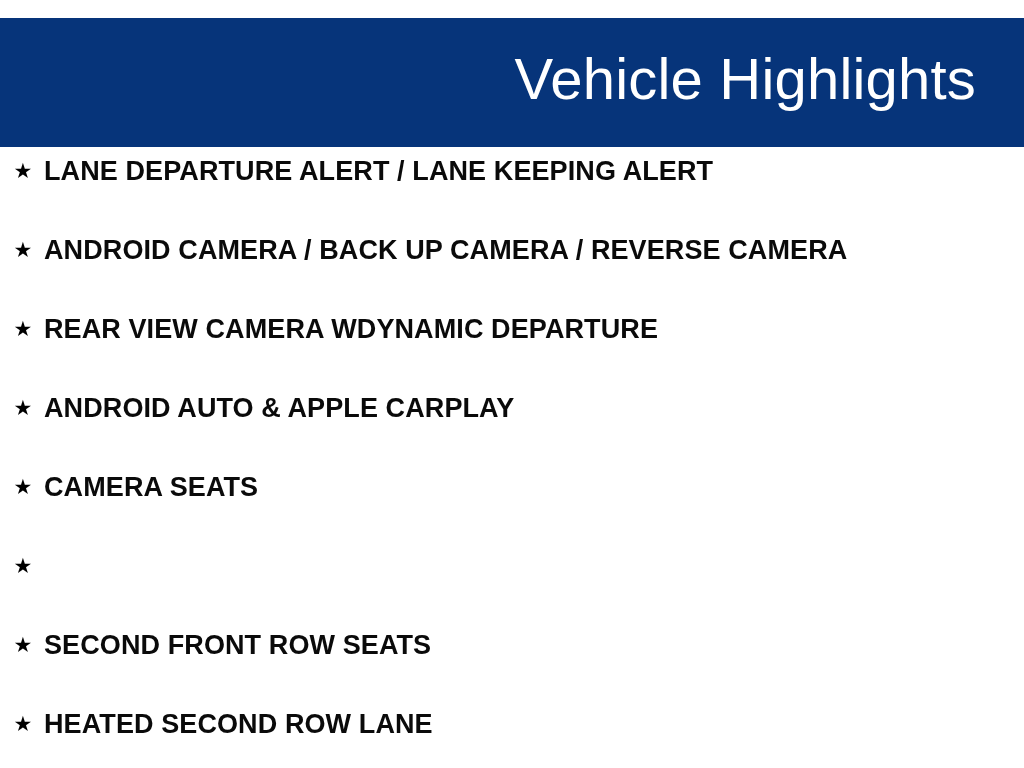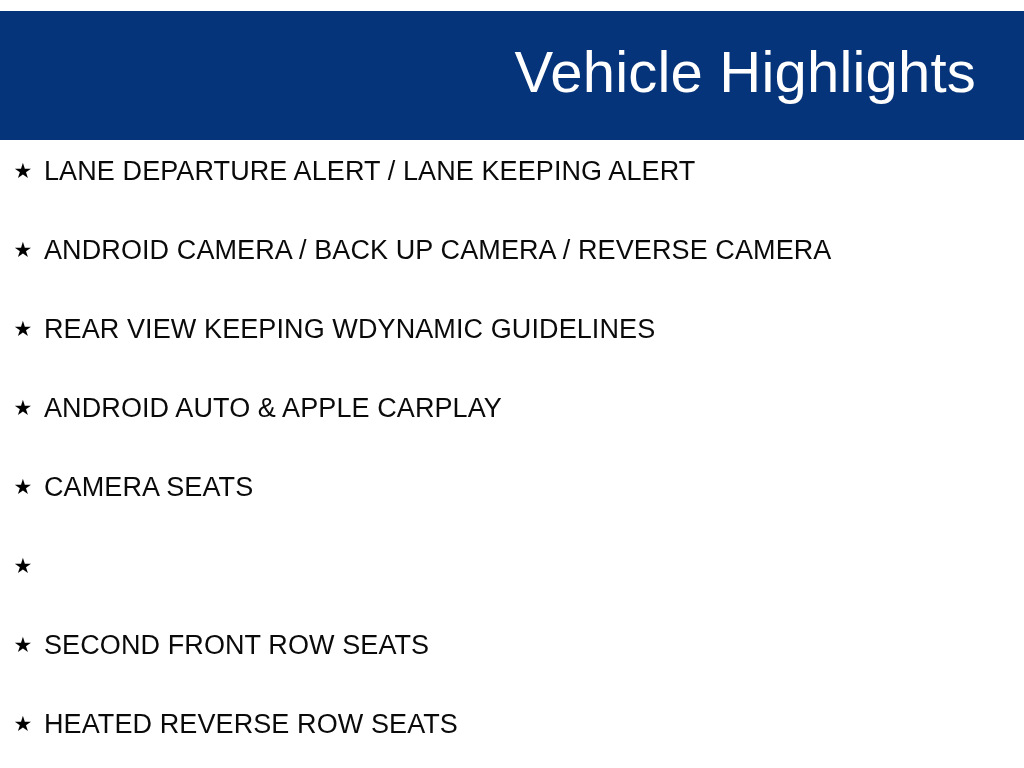--- a/index.html
+++ b/index.html
@@ -19,21 +19,21 @@
     position: relative;
     width: 1024px;
     height: 768px;
     background: #ffffff;
   }
 
   
   .header-band {
     position: absolute;
     left: 0;
-    top: 11px;
+    top: 18px;
     width: 1024px;
     height: 129px;
     background: #06347a;
     box-sizing: border-box;
   }
 
   .header-title {
     position: absolute;
     right: 48px;
     top: 23px;
@@ -79,21 +79,21 @@
   }
 
   .highlight-text {
     position: absolute;
     left: 44px;
     top: 0;
     height: 42px;
     line-height: 42px;
     font-family: "Liberation Sans", "DejaVu Sans", sans-serif;
     font-size: 27px;
-    font-weight: 400;
+    font-weight: 700;
     color: #0a0a0a;
     white-space: nowrap;
     letter-spacing: 0.1px;
   }
 
   
   .highlights-list .highlight-row:first-child .bullet-star,
   .highlights-list .highlight-row:first-child .highlight-text {
     top: 21px;
   }
@@ -116,36 +116,36 @@
   <li class="highlight-row">
         <span class="bullet-star">★</span>
         <span class="highlight-text">LANE DEPARTURE ALERT / LANE KEEPING ALERT</span>
       </li>
       <li class="highlight-row">
         <span class="bullet-star">★</span>
         <span class="highlight-text">ANDROID CAMERA / BACK UP CAMERA / REVERSE CAMERA</span>
       </li>
       <li class="highlight-row">
         <span class="bullet-star">★</span>
-        <span class="highlight-text">REAR VIEW KEEPING WDYNAMIC GUIDELINES</span>
+        <span class="highlight-text">REAR VIEW CAMERA WDYNAMIC DEPARTURE</span>
       </li>
       <li class="highlight-row">
         <span class="bullet-star">★</span>
         <span class="highlight-text">ANDROID AUTO &amp; APPLE CARPLAY</span>
       </li>
       <li class="highlight-row">
         <span class="bullet-star">★</span>
         <span class="highlight-text">CAMERA SEATS</span>
       </li>
       <li class="highlight-row">
         <span class="bullet-star">★</span>
       </li>
       <li class="highlight-row">
         <span class="bullet-star">★</span>
         <span class="highlight-text">SECOND FRONT ROW SEATS</span>
       </li>
       <li class="highlight-row">
         <span class="bullet-star">★</span>
-        <span class="highlight-text">HEATED REVERSE ROW SEATS</span>
+        <span class="highlight-text">HEATED SECOND ROW LANE</span>
       </li>
     </ul>
 
 </div>
 
 </body></html>

